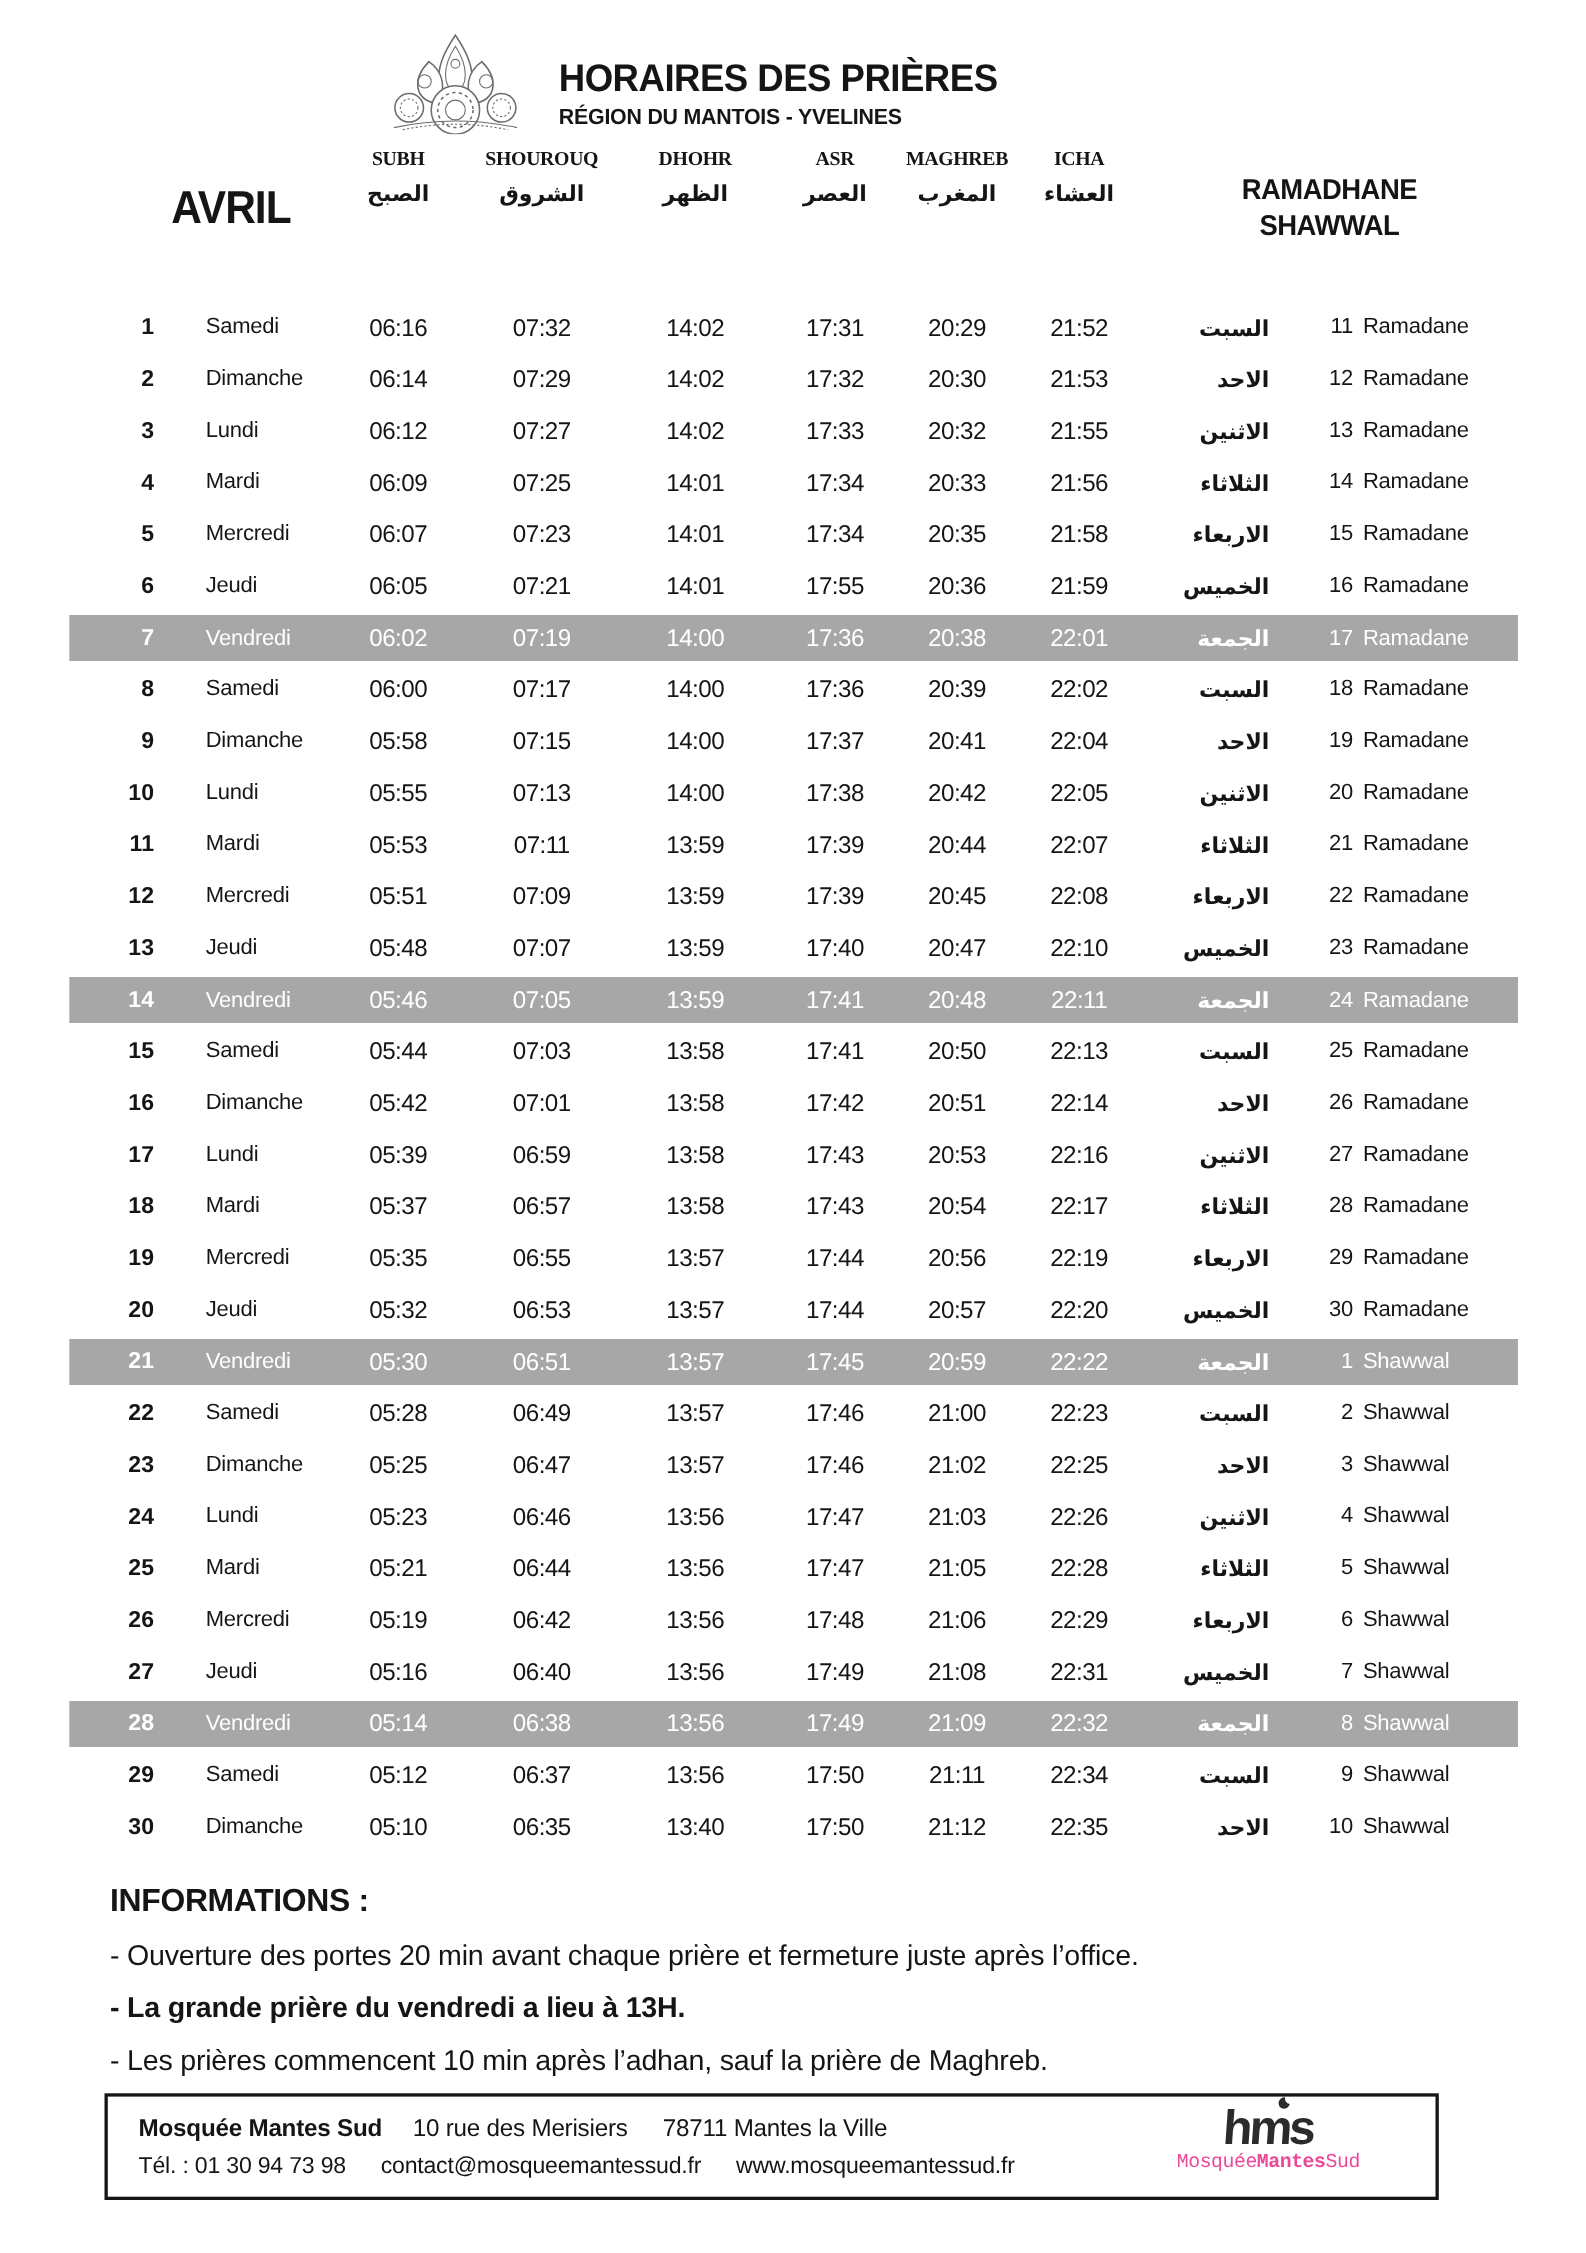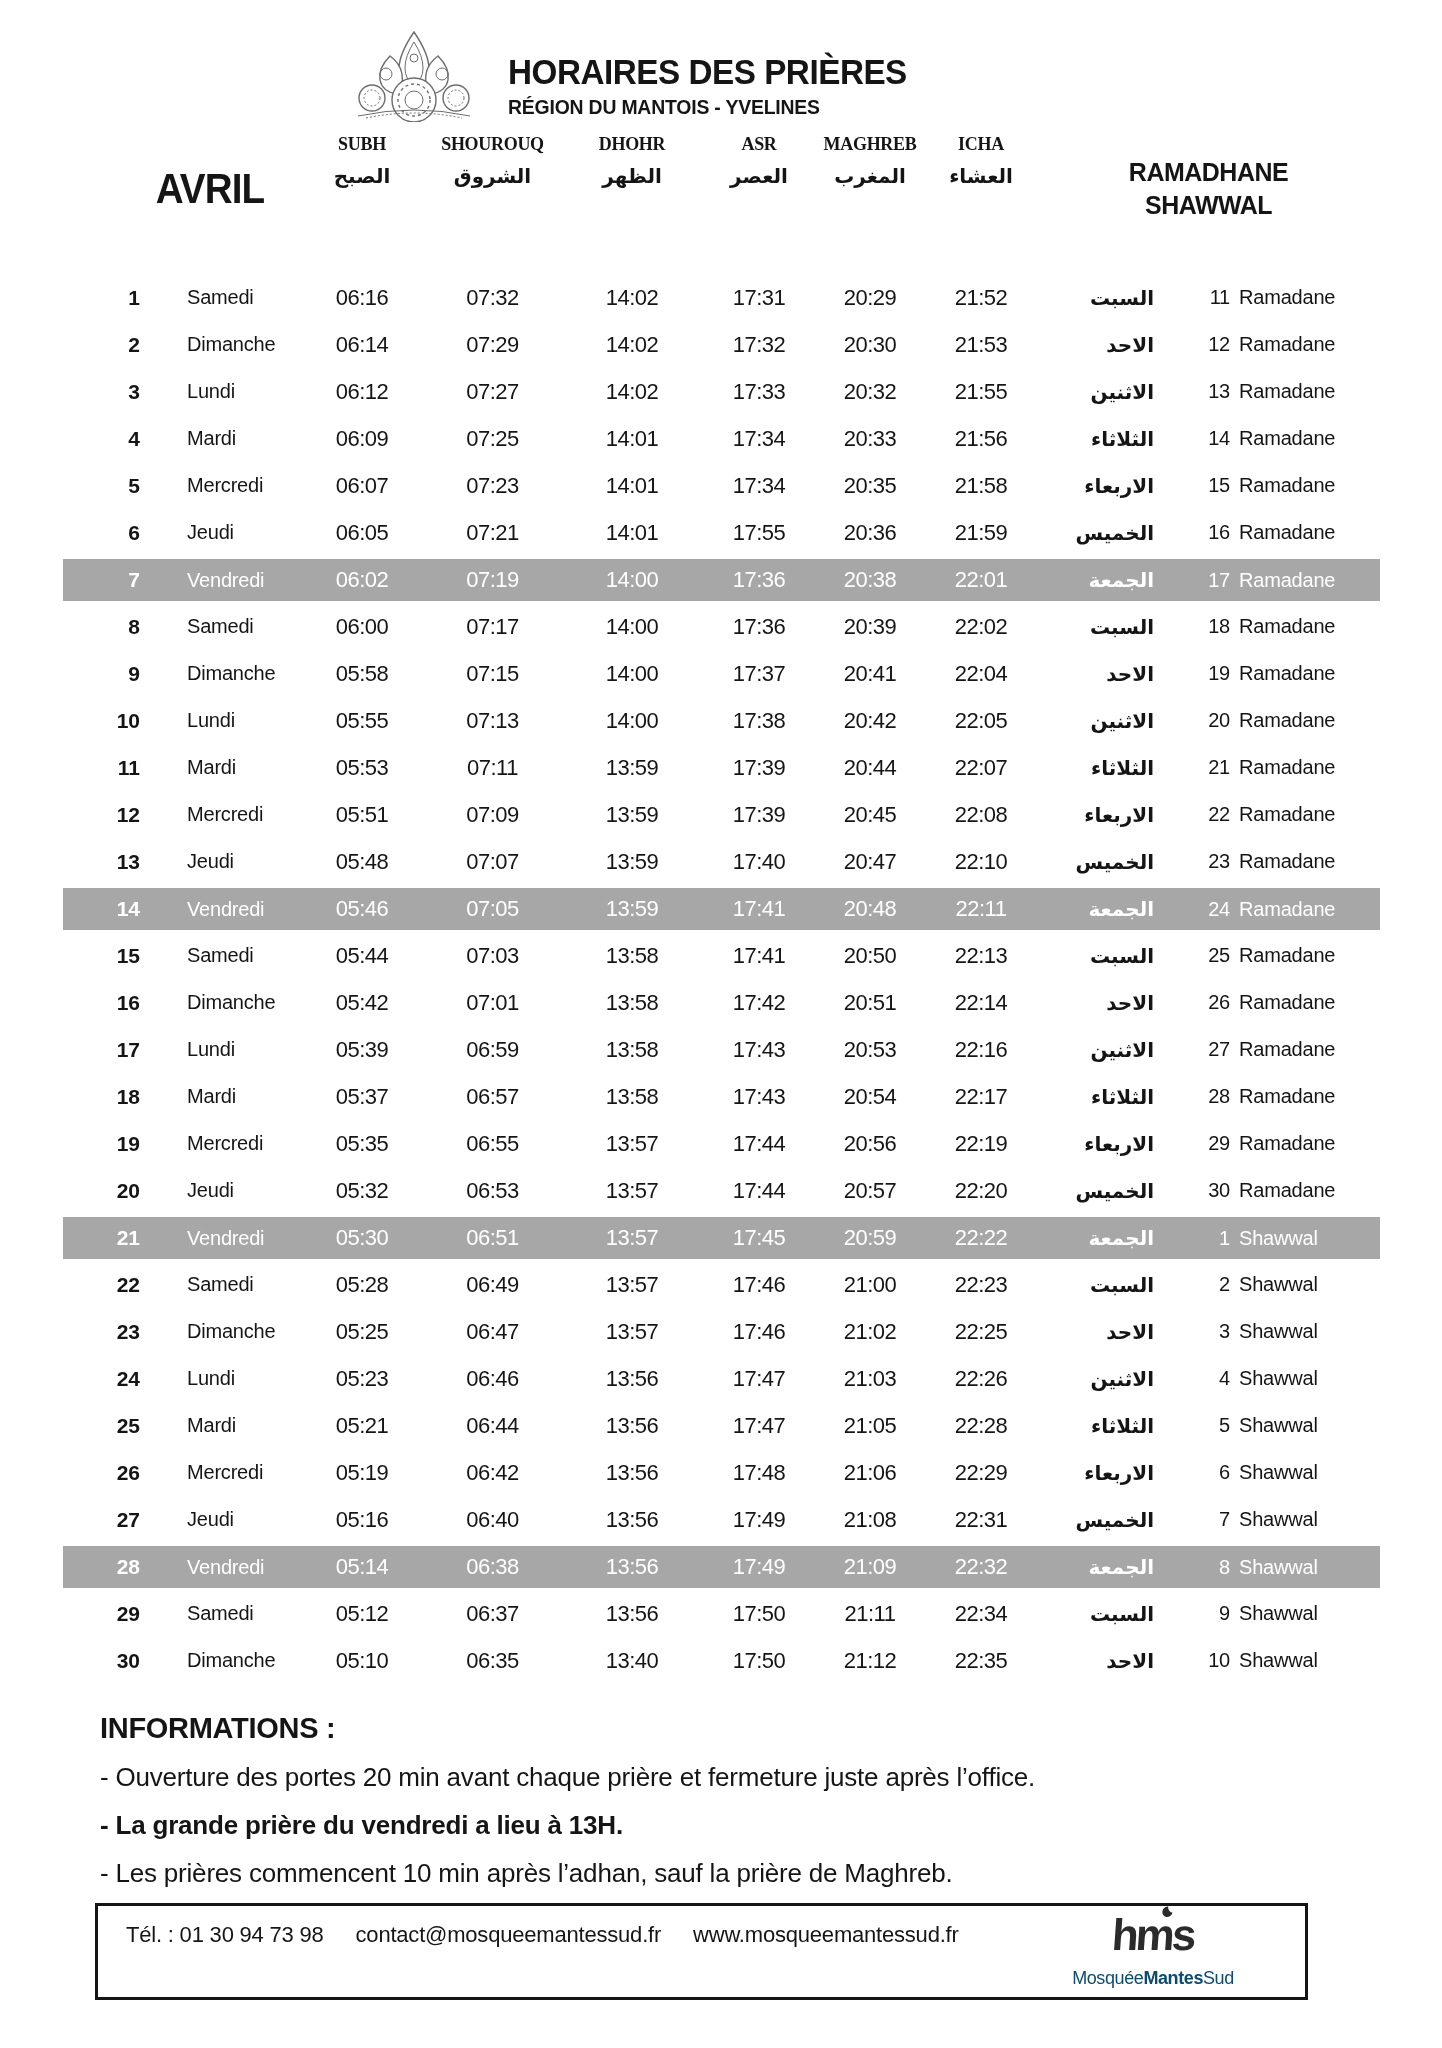--- a/index.html
+++ b/index.html
@@ -73,21 +73,21 @@
   .f-line{font-size:22px;white-space:nowrap;letter-spacing:-.2px;}
   .f-line + .f-line{margin-top:9px;font-size:21px;}
   .f-name{font-weight:700;margin-right:22px;}
   .f-seg{margin-right:26px;}
   .footer-logo{position:absolute;right:52px;top:8px;text-align:center;width:200px;}
   .hms-wordmark{
     font-size:44px;font-weight:800;letter-spacing:-3px;line-height:.95;
     color:#2b2b2b;position:relative;display:inline-block;transform:skewX(-4deg);
   }
   .hms-crescent{position:absolute;left:58%;top:-10px;width:16px;height:16px;}
-  .hms-caption{font-size:18px;color:#0c4a6e;letter-spacing:-.4px;margin-top:12px;}
+  .hms-caption{font-size:18px;color:#ec4899;letter-spacing:-.4px;margin-top:0;font-family:Liberation Mono, monospace;}
   .hms-caption .b{font-weight:700;}
 </style>
 </head>
 <body>
 
 <div class="page">
 
   <svg class="mandala" width="132" height="94" viewBox="0 0 132 94" fill="none" stroke="#6d6d6d" stroke-width="1.4">
     <path d="M66 4 Q51 26 51 41 Q51 57 66 62 Q81 57 81 41 Q81 26 66 4 Z" fill="#ffffff"></path>
     <path d="M66 14 Q57 28 57 40 Q57 52 66 56 Q75 52 75 40 Q75 28 66 14 Z" stroke-width="1"></path>
@@ -600,20 +600,25 @@
   <div class="informations">
     <h3 class="info-heading">INFORMATIONS :</h3>
     <div class="info-line">- Ouverture des portes 20 min avant chaque prière et fermeture juste après l’office.</div>
     <div class="info-line bold">- La grande prière du vendredi a lieu à 13H.</div>
     <div class="info-line">- Les prières commencent 10 min après l’adhan, sauf la prière de Maghreb.</div>
   </div>
 
   <div class="footer-box">
     <div class="footer-text">
       <div class="f-line">
+        <span class="f-name">Mosquée Mantes Sud</span>
+        <span class="f-seg">10 rue des Merisiers</span>
+        <span>78711 Mantes la Ville</span>
+      </div>
+      <div class="f-line">
         <span class="f-seg">Tél. : 01 30 94 73 98</span>
         <span class="f-seg">contact@mosqueemantessud.fr</span>
         <span>www.mosqueemantessud.fr</span>
       </div>
     </div>
     <div class="footer-logo">
       <div class="hms-wordmark">
         <svg class="hms-crescent" viewBox="0 0 20 20">
           <path d="M15 11 A6.5 6.5 0 1 1 9 3.2 A8 8 0 0 0 15 11 Z" fill="#2b2b2b"></path>
         </svg>

